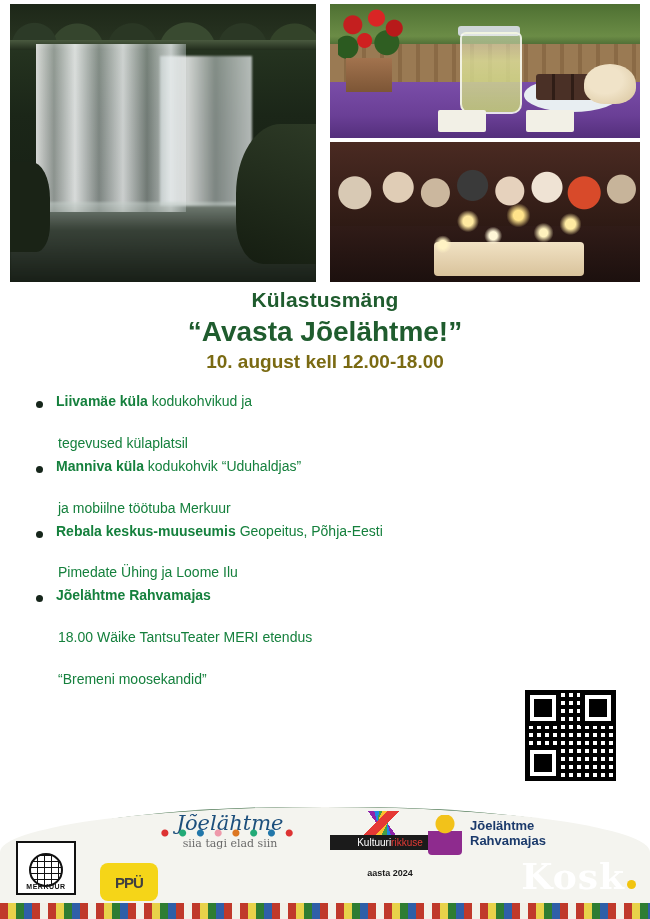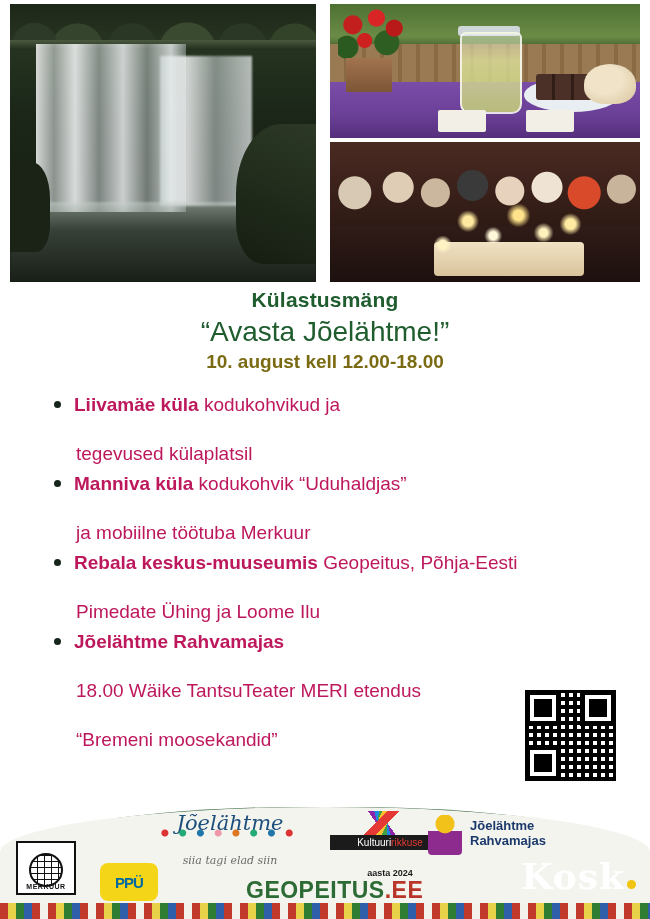--- a/index.html
+++ b/index.html
@@ -217,38 +217,38 @@
   }
   .title-small {
     font-size: 21px;
     font-weight: bold;
     color: #1f5c2e;
     letter-spacing: 0.2px;
   }
   .title-big {
     margin-top: 4px;
     font-size: 28px;
-    font-weight: normal;
+    font-weight: bold;
     color: #1f5c2e;
   }
   .title-date {
     margin-top: 3px;
     font-size: 19px;
     font-weight: bold;
     color: #7a6a12;
   }
 
   
   .programme {
     position: absolute;
-    left: 48px;
+    left: 30px;
     top: 392px;
     width: 586px;
-    font-size: 19px;
-    color: #be185d;
+    font-size: 14px;
+    color: #15803d;
     line-height: 1.42;
   }
   .item {
     position: relative;
     padding-left: 26px;
     margin-bottom: 3px;
   }
   .bullet {
     position: absolute;
     left: 6px;
@@ -357,39 +357,38 @@
     position: absolute; bottom: 3px; left: 0; width: 100%;
     text-align: center; font-size: 7px; font-weight: bold; letter-spacing: 0.5px;
     color: #111;
   }
   .logo-ppu {
     left: 100px; bottom: 18px; width: 58px; height: 38px;
     background: #f5d518; border-radius: 8px;
     display: flex; align-items: center; justify-content: center;
   }
   .ppu-text {
-    font-size: 15px; font-weight: bold; color: #0369a1; letter-spacing: -1px;
+    font-size: 15px; font-weight: bold; color: #404040; letter-spacing: -1px;
   }
   .logo-joelahtme {
     left: 150px; bottom: 60px; width: 160px; height: 46px;
     text-align: center;
   }
   .jl-script {
     font-family: "DejaVu Serif", serif;
     font-style: italic;
     font-size: 21px;
     color: #1d4f7c;
     line-height: 1;
   }
   .jl-sub {
     font-family: "DejaVu Serif", serif;
-    font-style: italic;
     font-size: 11px;
     color: #6a6a6a;
-    margin-top: 20px;
+    margin-top: 3px;
     text-align: center;
   }
   .jl-dots {
     position: absolute; left: 6px; top: 16px; width: 148px; height: 8px;
     background:
       radial-gradient(circle at 6% 50%, #d33 0 3px, transparent 4px),
       radial-gradient(circle at 18% 50%, #2a7 0 3px, transparent 4px),
       radial-gradient(circle at 30% 50%, #27a 0 3px, transparent 4px),
       radial-gradient(circle at 42% 50%, #e9a 0 3px, transparent 4px),
       radial-gradient(circle at 54% 50%, #d72 0 3px, transparent 4px),
@@ -565,22 +564,19 @@
   </div>
 
   <div class="logo logo-rahvamaja">
     <div class="rm-mark"></div>
     <div class="rm-text">
       <div>Jõelähtme</div>
       <div>Rahvamajas</div>
     </div>
   </div>
 
-  <div class="logo logo-geopeitus">
-    <span class="geo-text"><span>GEOPEITUS</span><span class="red">.EE</span></span>
-  </div>
 
   <div class="logo logo-kosk">
     <span class="kosk-text">Kosk</span><span class="kosk-dot"></span>
   </div>
 
   <div class="footer-strip"></div>
 </div>
 
 </body></html>

